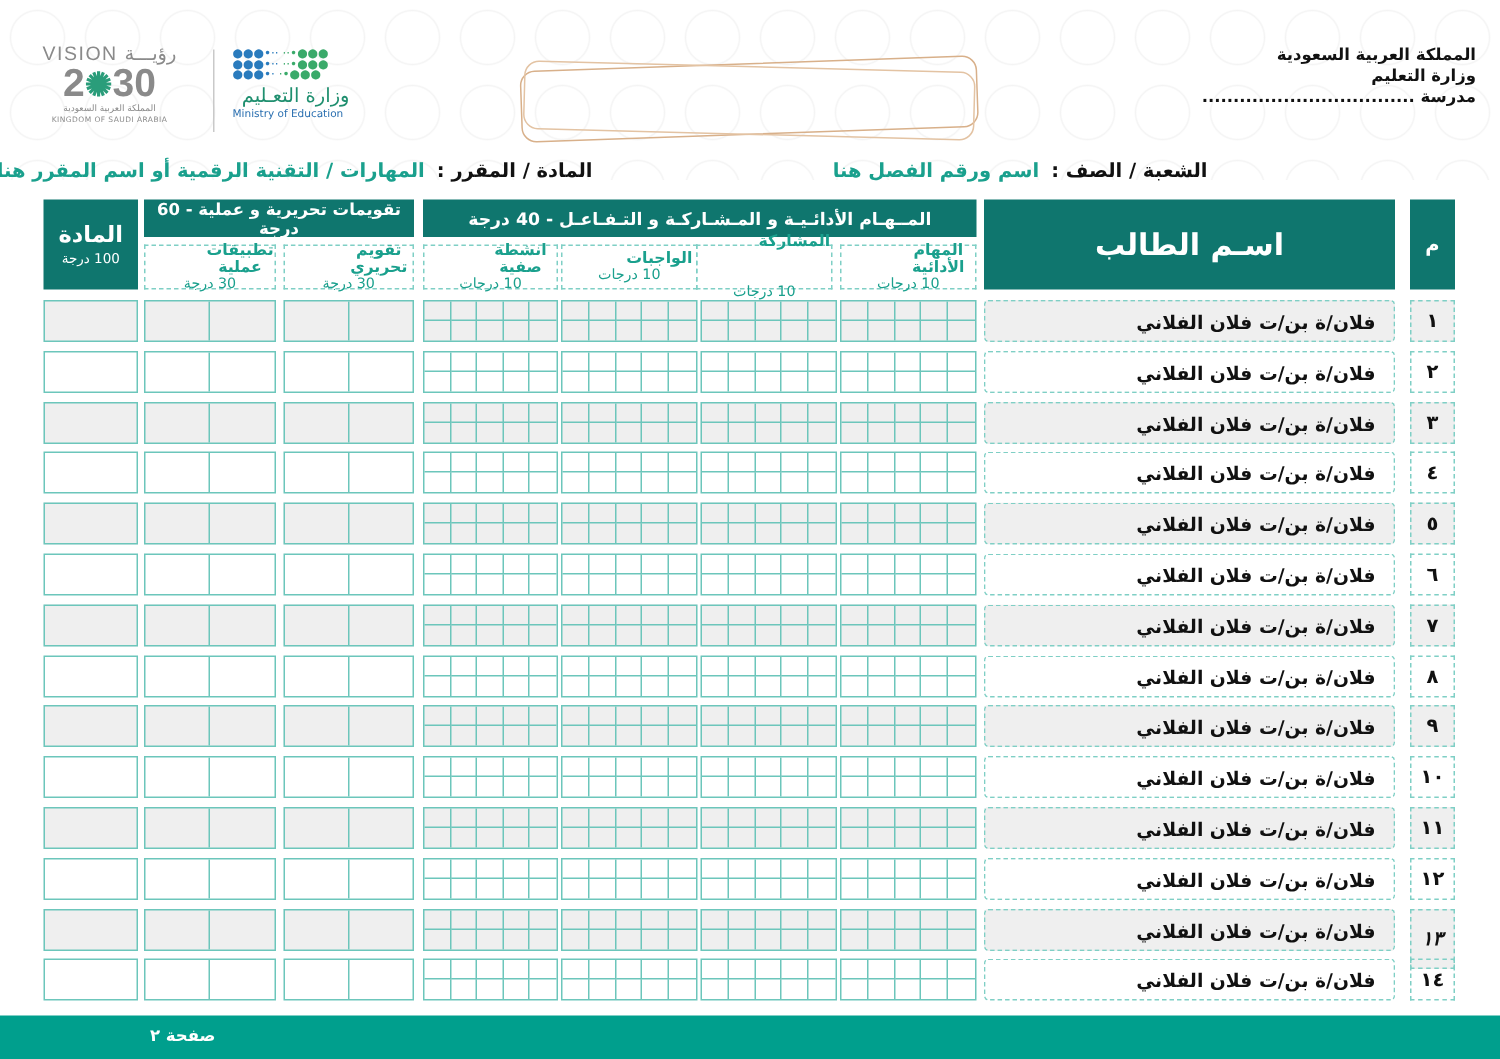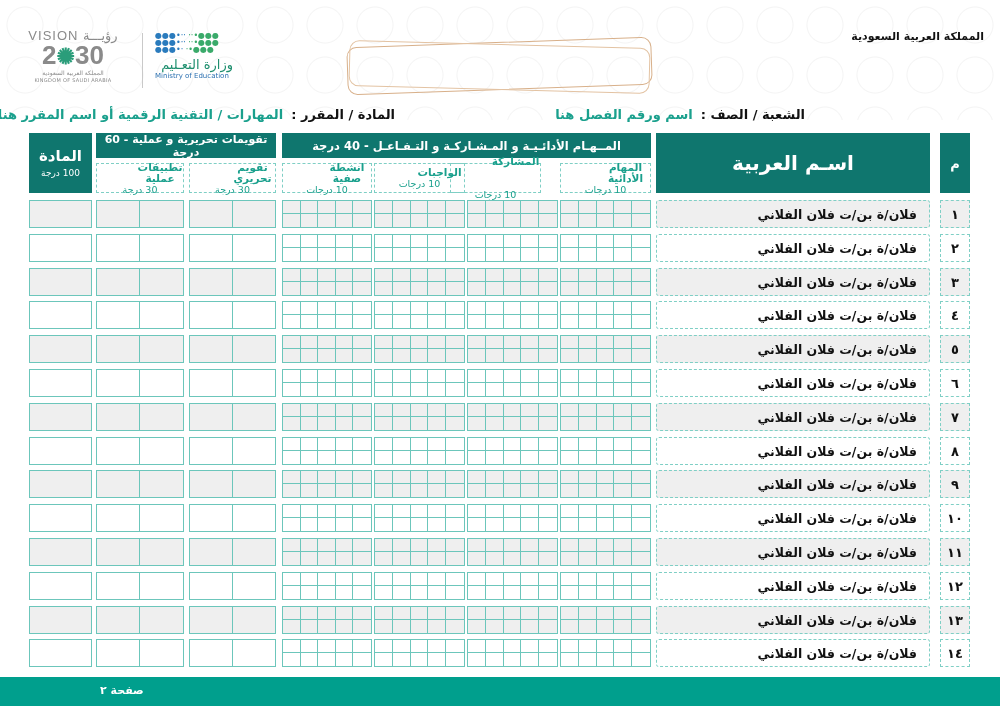--- a/index.html
+++ b/index.html
@@ -57,20 +57,22 @@
   .footer { left: 0; top: 677px; width: 1000px; height: 46px; background: #009f8d; padding-left: 41px; }
   .footer .pg { position: absolute; left: 100px; top: 7px; color: #fff; font-size: 11px; font-weight: bold; direction: rtl; }
 </style>
 </head>
 <body>
 
 <div class="bg-pattern"></div>
 
 <div class="abs org">
   <div>المملكة العربية السعودية</div>
+  <div>وزارة التعليم</div>
+  <div>مدرسة ..................................</div>
 </div>
 
 <div class="abs vision">
   <div class="v1">VISION رؤيـــة</div>
   <div class="v2"><span>2</span><span class="star">✺</span><span>30</span></div>
   <div class="v3">المملكة العربية السعودية</div>
   <div class="v4">KINGDOM OF SAUDI ARABIA</div>
 </div>
 <div class="abs divider"></div>
 
@@ -88,28 +90,28 @@
 <div class="abs info" style="right:195px;">
   <span class="lbl">الشعبة / الصف :</span>
   <span class="val">اسم ورقم الفصل هنا</span>
 </div>
 <div class="abs info" style="right:605px;">
   <span class="lbl">المادة / المقرر :</span>
   <span class="val">المهارات / التقنية الرقمية أو اسم المقرر هنا</span>
 </div>
 
 <div class="h-solid" style="left:940px;top:133px;width:30px;height:60px;font-size:13px;font-weight:bold;">م</div>
-<div class="h-solid" style="left:656px;top:133px;width:274px;height:60px;font-size:20px;font-weight:bold;">اسـم العربية</div>
+<div class="h-solid" style="left:656px;top:133px;width:274px;height:60px;font-size:20px;font-weight:bold;">اسـم الطالب</div>
 
 <div class="h-solid" style="left:282px;top:133px;width:369px;height:25px;font-size:11.5px;font-weight:bold;">المــهـام الأدائـيـة و المـشـاركـة و التـفـاعـل - 40 درجة</div>
 <div class="h-dash" style="left:560px;top:163px;width:91px;height:30px;">
   <span class="t">المهام الأدائية</span>
   <span class="s">10 درجات</span>
 </div>
-<div class="h-dash" style="left:450px;top:163px;width:91px;height:30px;gap:22px;">
+<div class="h-dash" style="left:464px;top:163px;width:91px;height:30px;gap:22px;">
   <span class="t">المشاركة</span>
   <span class="s">10 درجات</span>
 </div>
 <div class="h-dash" style="left:374px;top:163px;width:91px;height:30px;">
   <span class="t">الواجبات</span>
   <span class="s">10 درجات</span>
 </div>
 <div class="h-dash" style="left:282px;top:163px;width:90px;height:30px;">
   <span class="t">انشطة صفية</span>
   <span class="s">10 درجات</span>
@@ -856,21 +858,21 @@
       <div></div>
       <div></div>
     </div>
     <div class="grid-box g-two" style="left:96px;top:572px;width:88px;height:28px;">
       <div></div>
       <div></div>
     </div>
     <div class="grid-box g-one" style="left:29px;top:572px;width:63px;height:28px;">
       <div></div>
     </div>
-    <div class="row-num shade" style="top:606px;height:28px;">١٣</div>
+    <div class="row-num shade" style="top:606px;height:40px;font-style:italic;">١٣</div>
     <div class="row-name shade" style="top:606px;height:28px;">فلان/ة بن/ت فلان الفلاني</div>
     <div class="grid-box g-perf shade" style="left:560px;top:606px;width:91px;height:28px;">
       <div></div>
       <div></div>
       <div></div>
       <div></div>
       <div></div>
       <div></div>
       <div></div>
       <div></div>

